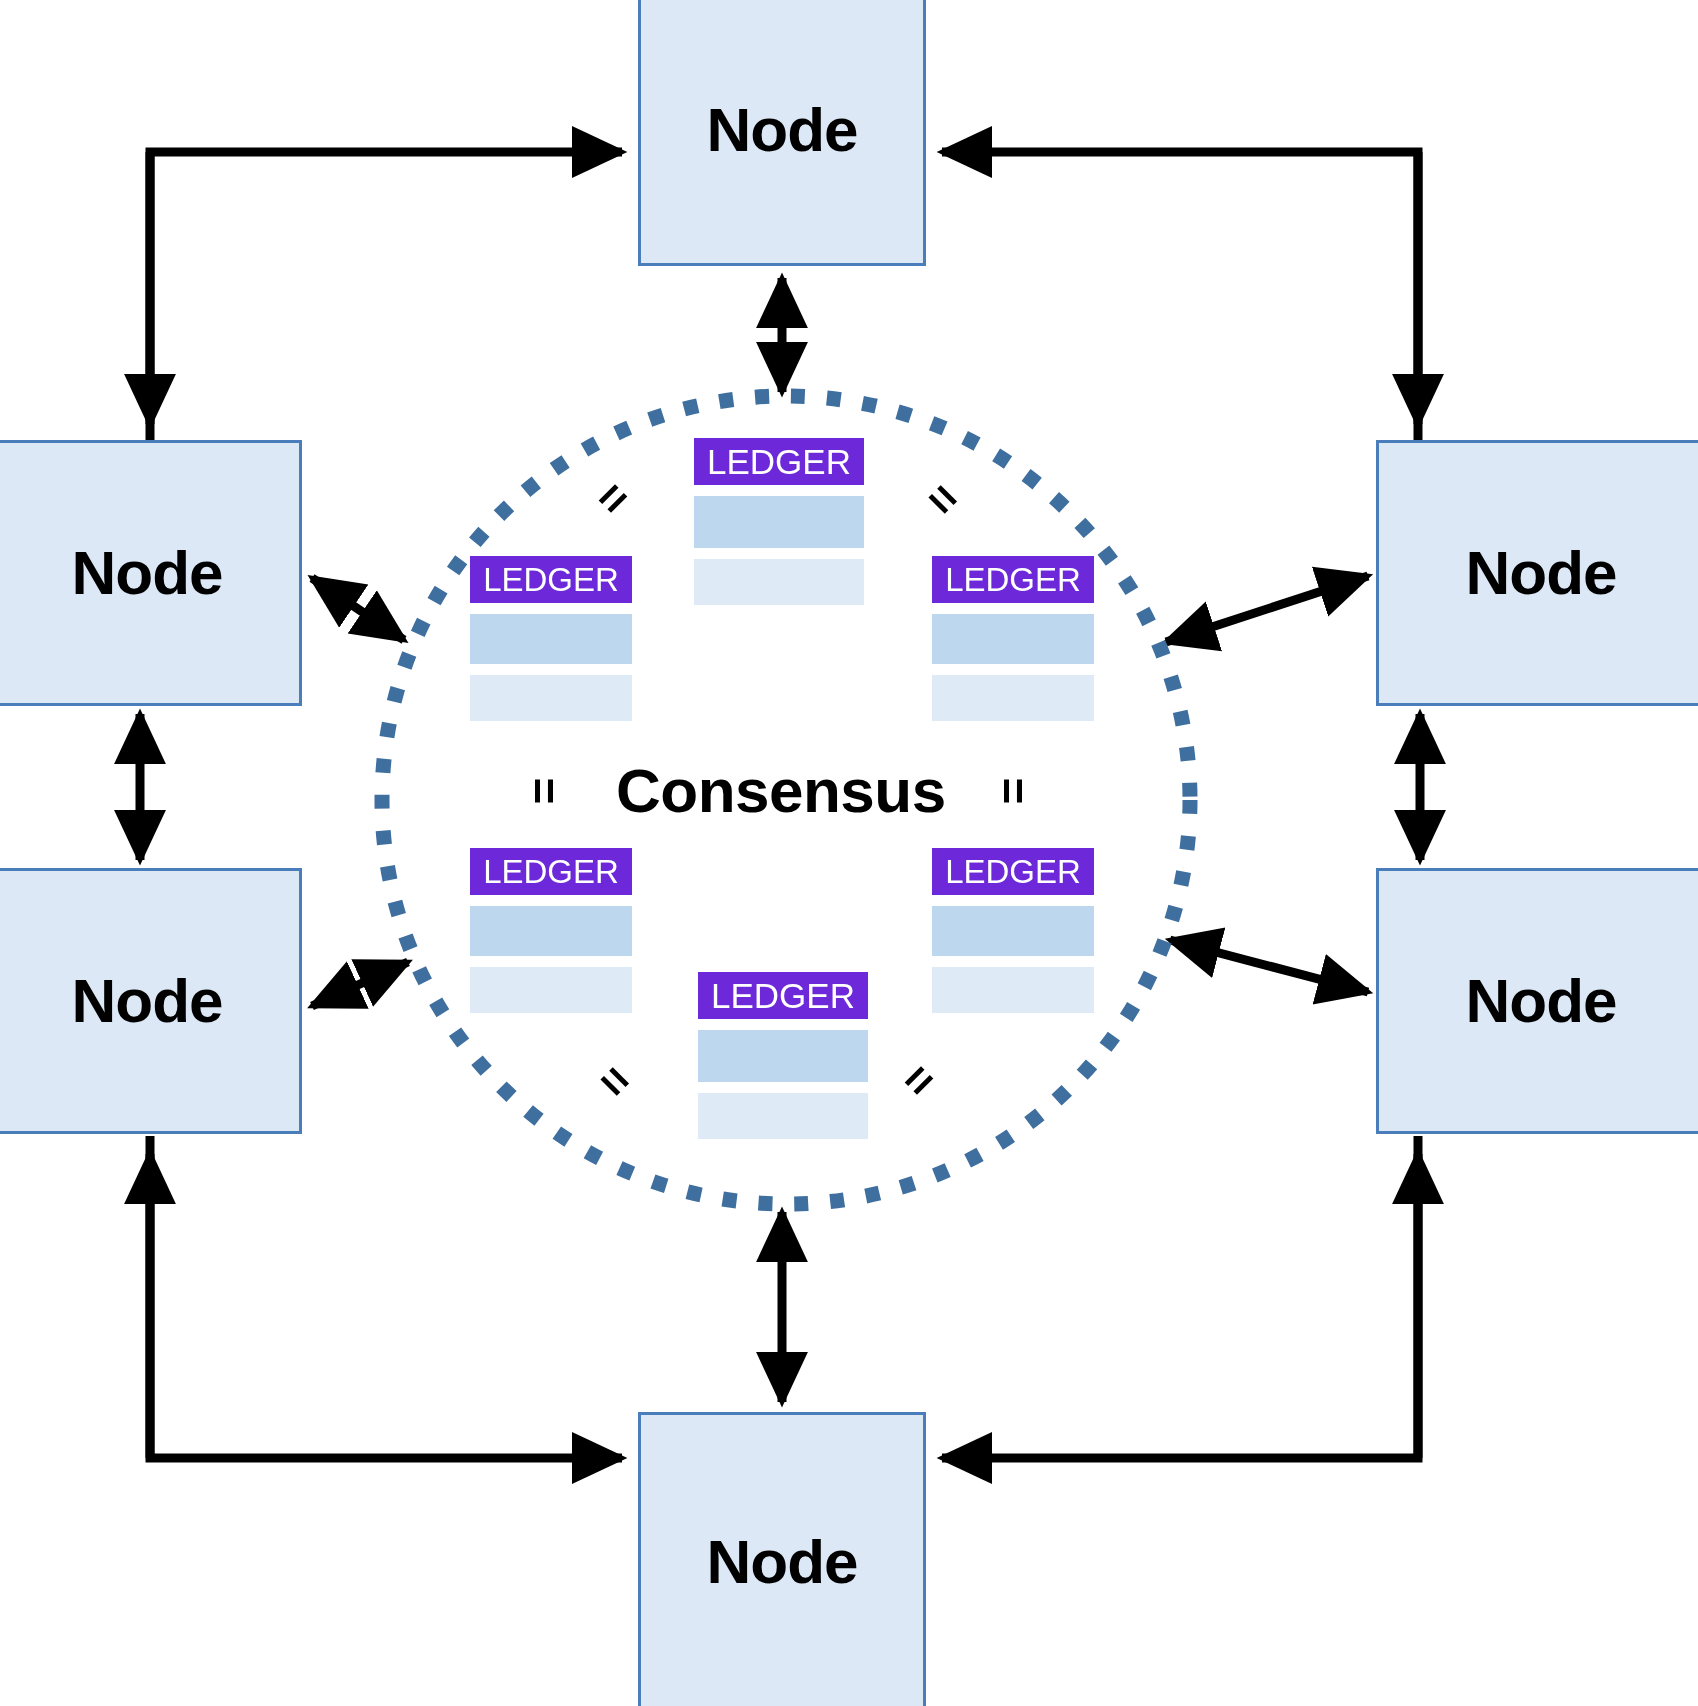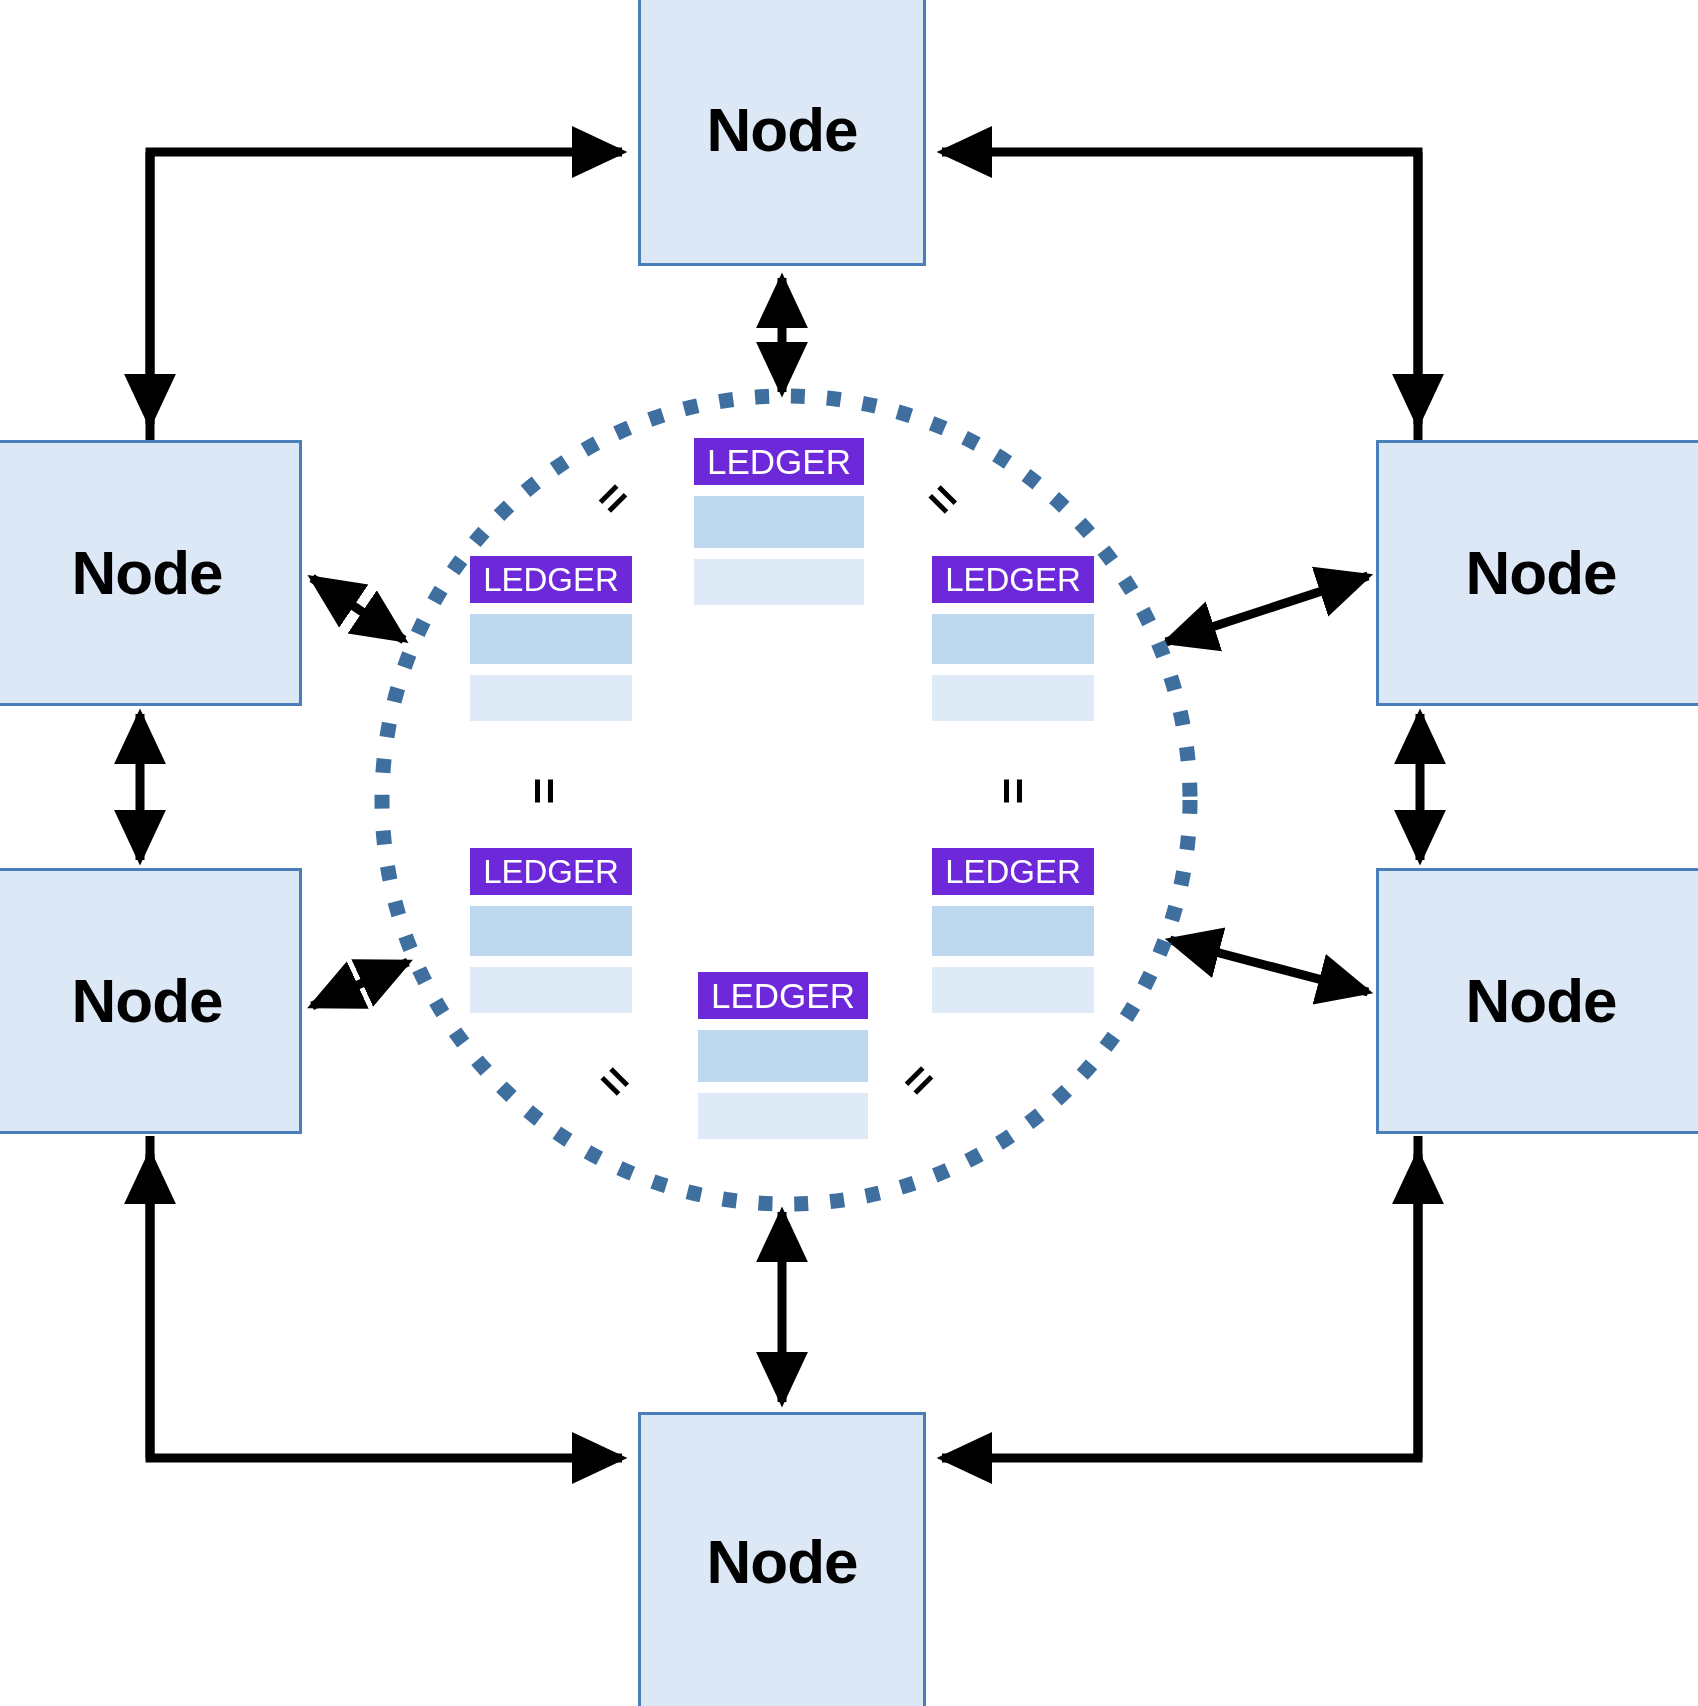--- a/index.html
+++ b/index.html
@@ -172,14 +172,15 @@
     <div class="ledger-row2" style="height:46px;margin-top:11px;"></div>
   </div>
 
   <div class="eqmark diag-tl" style="left:600px;top:476px;">=</div>
   <div class="eqmark diag-tr" style="left:930px;top:476px;">=</div>
   <div class="eqmark vert" style="left:531px;top:768px;">=</div>
   <div class="eqmark vert" style="left:1000px;top:768px;">=</div>
   <div class="eqmark diag-bl" style="left:602px;top:1058px;">=</div>
   <div class="eqmark diag-br" style="left:906px;top:1058px;">=</div>
 
+  <div class="consensus" style="left:616px;top:760px;">Consensus</div>
 
 </div>
 
 </body></html>

